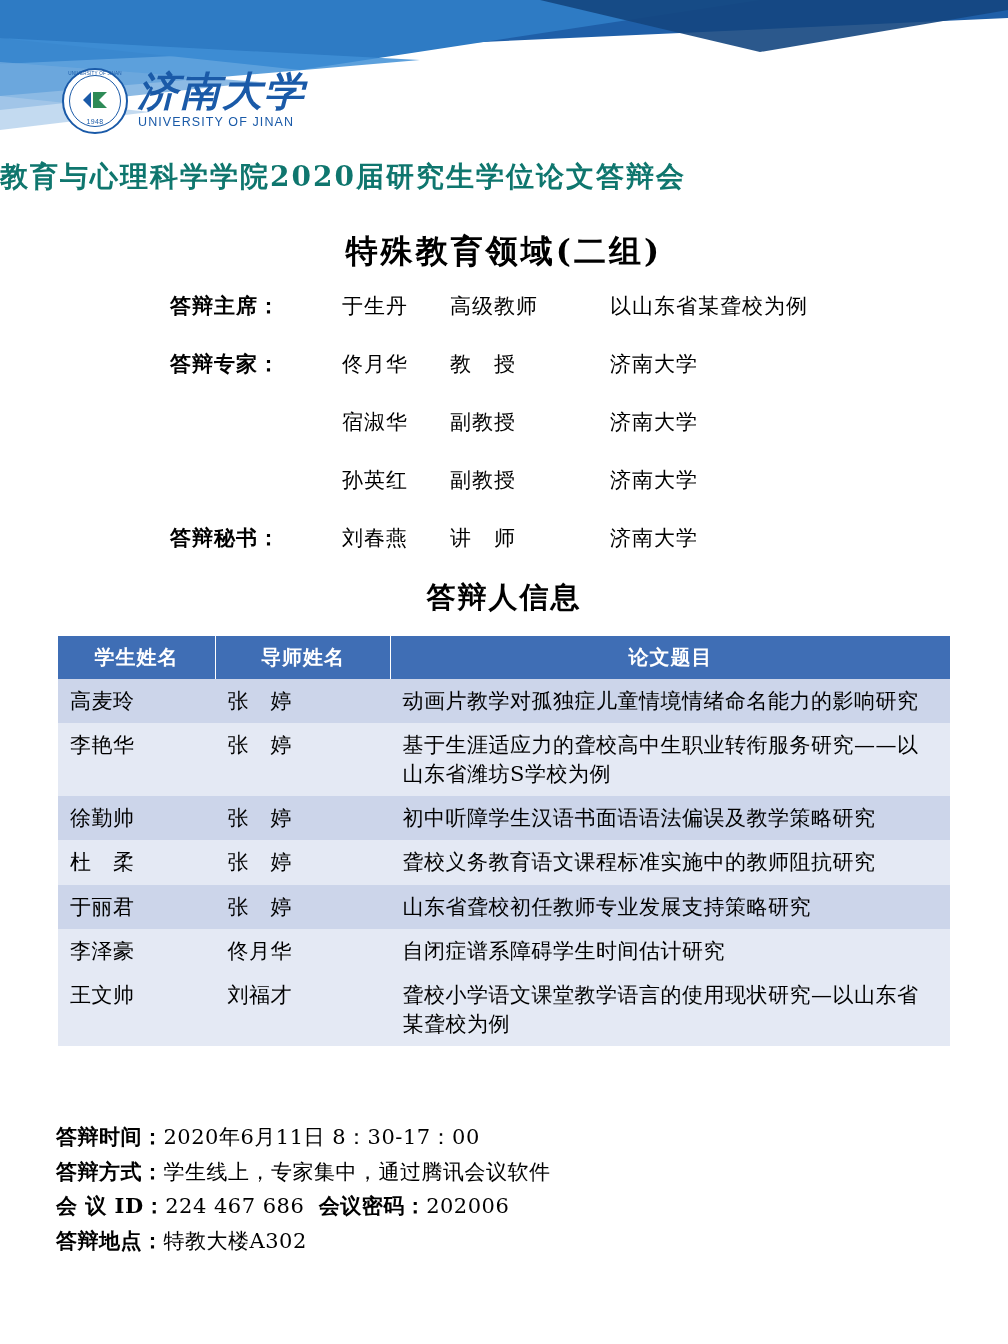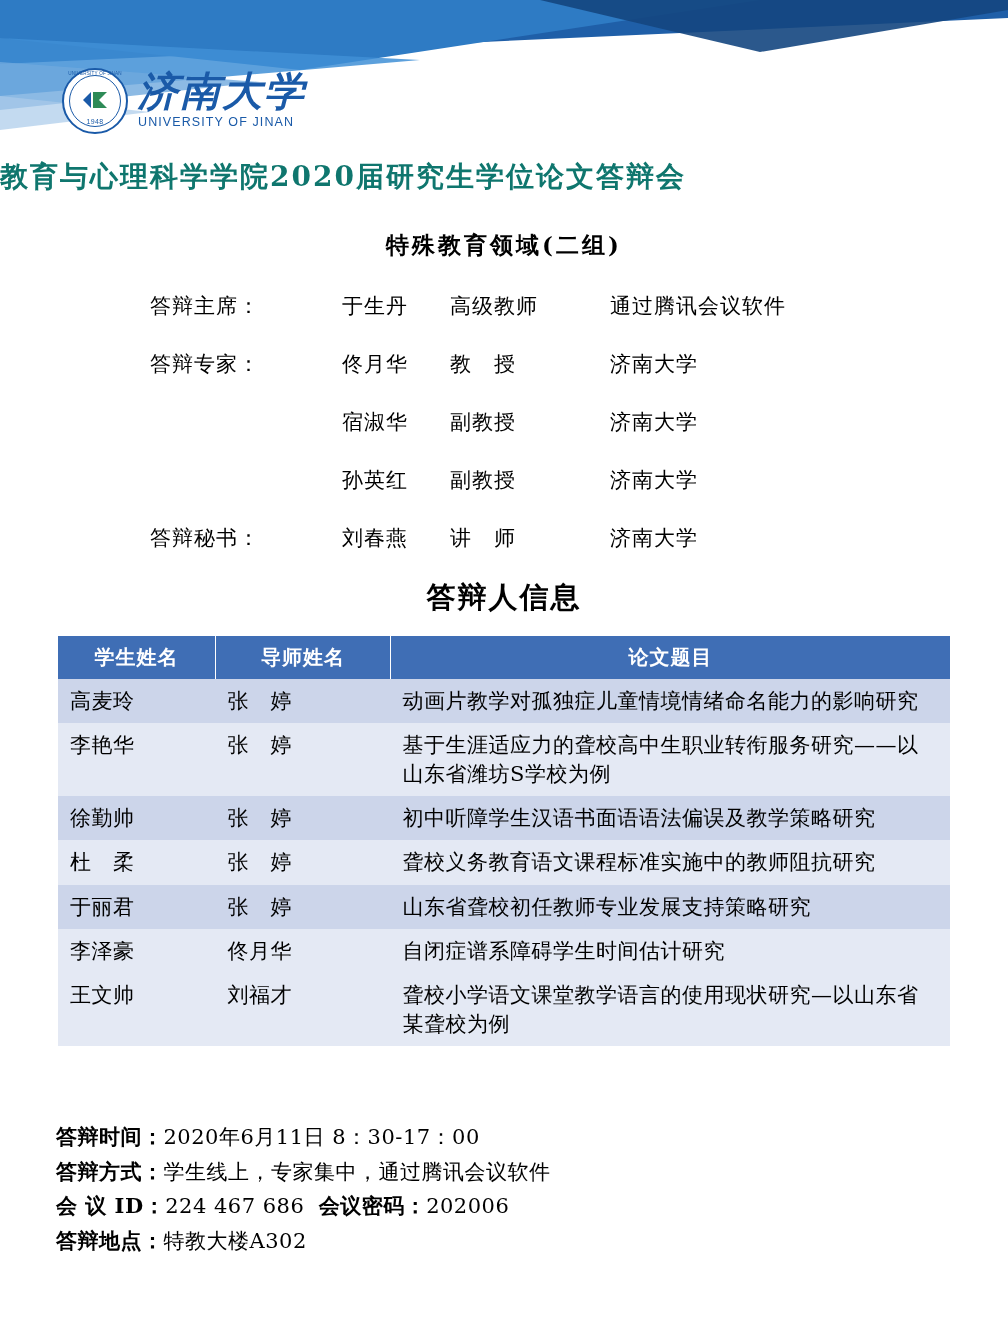--- a/index.html
+++ b/index.html
@@ -99,21 +99,21 @@
     font-size: 28px;
     font-weight: bold;
     color: #0f766e;
     letter-spacing: 2px;
     font-family: "DejaVu Serif", serif;
   }
   .doc-subtitle {
     position: absolute;
     top: 230px; left: 0; width: 1008px;
     text-align: center;
-    font-size: 23px;
+    font-size: 32px;
     font-weight: bold;
     color: #000000;
     letter-spacing: 3px;
     font-family: "DejaVu Serif", serif;
   }
 
   
   .committee {
     position: absolute;
     top: 292px;
@@ -123,22 +123,22 @@
   .committee-row {
     display: flex;
     align-items: baseline;
     height: 58px;
     font-size: 21px;
     color: #000;
     font-family: "DejaVu Serif", serif;
   }
   .c-role {
     width: 150px;
-    text-align: left;
-    font-weight: normal;
+    text-align: center;
+    font-weight: bold;
     letter-spacing: 1px;
   }
   .c-name {
     width: 150px;
     text-align: center;
     letter-spacing: 1px;
   }
   .c-rank {
     width: 150px;
     letter-spacing: 1px;
@@ -250,21 +250,21 @@
 </div>
 
 <div class="doc-title">教育与心理科学学院2020届研究生学位论文答辩会</div>
 <div class="doc-subtitle">特殊教育领域(二组)</div>
 
 <div class="committee">
   <div class="committee-row">
     <span class="c-role">答辩主席：</span>
     <span class="c-name">于生丹</span>
     <span class="c-rank">高级教师</span>
-    <span class="c-org">通过腾讯会议软件</span>
+    <span class="c-org">以山东省某聋校为例</span>
   </div>
   <div class="committee-row">
     <span class="c-role">答辩专家：</span>
     <span class="c-name">佟月华</span>
     <span class="c-rank">教　授</span>
     <span class="c-org">济南大学</span>
   </div>
   <div class="committee-row">
     <span class="c-role"></span>
     <span class="c-name">宿淑华</span>

